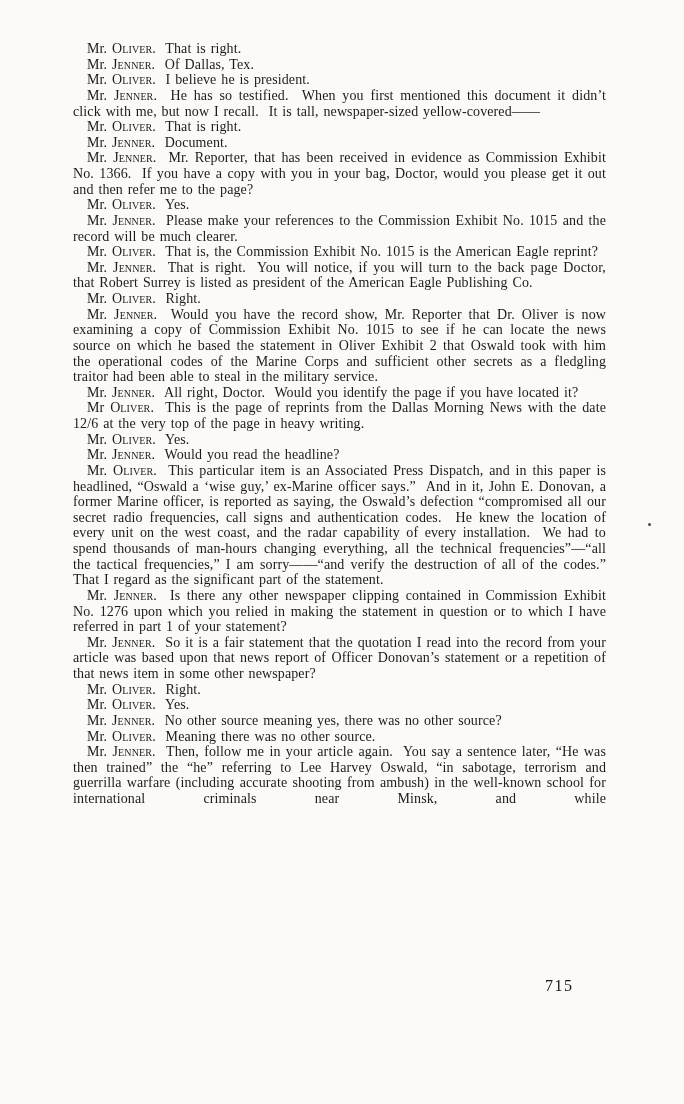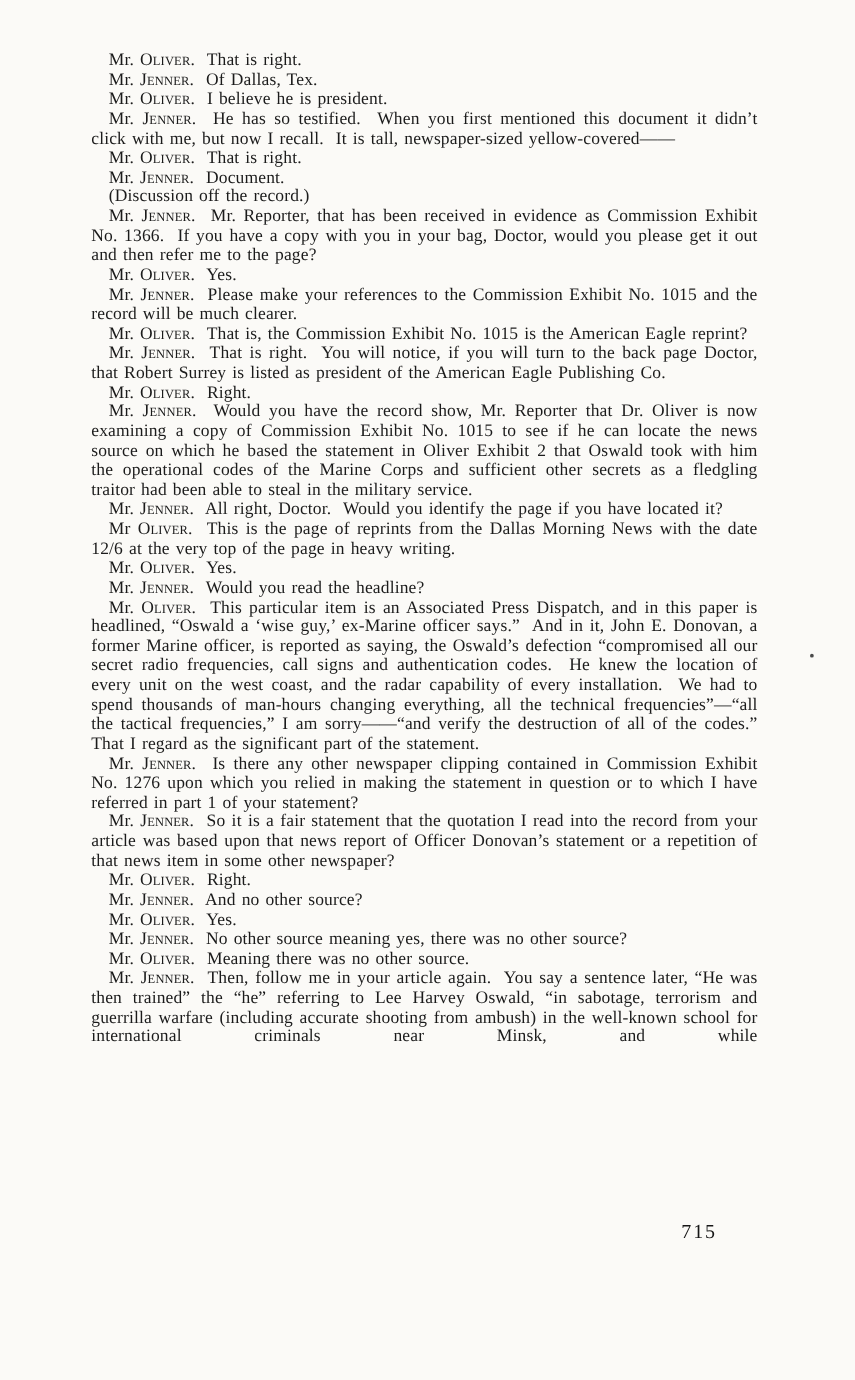--- a/index.html
+++ b/index.html
@@ -52,37 +52,35 @@
 <body>
 
 <div class="page">
   <div class="body-text">
       <p><span>Mr. </span><span class="sc">Oliver</span><span>.  That is right.</span></p>
       <p><span>Mr. </span><span class="sc">Jenner</span><span>.  Of Dallas, Tex.</span></p>
       <p><span>Mr. </span><span class="sc">Oliver</span><span>.  I believe he is president.</span></p>
       <p><span>Mr. </span><span class="sc">Jenner</span><span>.  He has so testified.  When you first mentioned this document it didn’t click with me, but now I recall.  It is tall, newspaper-sized yellow-covered——</span></p>
       <p><span>Mr. </span><span class="sc">Oliver</span><span>.  That is right.</span></p>
       <p><span>Mr. </span><span class="sc">Jenner</span><span>.  Document.</span></p>
-      <p><span>(Discussion off the record.)</span></p>
       <p><span>Mr. </span><span class="sc">Jenner</span><span>.  Mr. Reporter, that has been received in evidence as Commission Exhibit No. 1366.  If you have a copy with you in your bag, Doctor, would you please get it out and then refer me to the page?</span></p>
       <p><span>Mr. </span><span class="sc">Oliver</span><span>.  Yes.</span></p>
       <p><span>Mr. </span><span class="sc">Jenner</span><span>.  Please make your references to the Commission Exhibit No. 1015 and the record will be much clearer.</span></p>
       <p><span>Mr. </span><span class="sc">Oliver</span><span>.  That is, the Commission Exhibit No. 1015 is the American Eagle reprint?</span></p>
       <p><span>Mr. </span><span class="sc">Jenner</span><span>.  That is right.  You will notice, if you will turn to the back page Doctor, that Robert Surrey is listed as president of the American Eagle Publishing Co.</span></p>
       <p><span>Mr. </span><span class="sc">Oliver</span><span>.  Right.</span></p>
       <p><span>Mr. </span><span class="sc">Jenner</span><span>.  Would you have the record show, Mr. Reporter that Dr. Oliver is now examining a copy of Commission Exhibit No. 1015 to see if he can locate the news source on which he based the statement in Oliver Exhibit 2 that Oswald took with him the operational codes of the Marine Corps and sufficient other secrets as a fledgling traitor had been able to steal in the military service.</span></p>
       <p><span>Mr. </span><span class="sc">Jenner</span><span>.  All right, Doctor.  Would you identify the page if you have located it?</span></p>
       <p><span>Mr </span><span class="sc">Oliver</span><span>.  This is the page of reprints from the Dallas Morning News with the date 12/6 at the very top of the page in heavy writing.</span></p>
       <p><span>Mr. </span><span class="sc">Oliver</span><span>.  Yes.</span></p>
       <p><span>Mr. </span><span class="sc">Jenner</span><span>.  Would you read the headline?</span></p>
       <p><span>Mr. </span><span class="sc">Oliver</span><span>.  This particular item is an Associated Press Dispatch, and in this paper is headlined, “Oswald a ‘wise guy,’ ex-Marine officer says.”  And in it, John E. Donovan, a former Marine officer, is reported as saying, the Oswald’s defection “compromised all our secret radio frequencies, call signs and authentication codes.  He knew the location of every unit on the west coast, and the radar capability of every installation.  We had to spend thousands of man-hours changing everything, all the technical frequencies”—“all the tactical frequencies,” I am sorry——“and verify the destruction of all of the codes.”  That I regard as the significant part of the statement.</span></p>
       <p><span>Mr. </span><span class="sc">Jenner</span><span>.  Is there any other newspaper clipping contained in Commission Exhibit No. 1276 upon which you relied in making the statement in question or to which I have referred in part 1 of your statement?</span></p>
       <p><span>Mr. </span><span class="sc">Jenner</span><span>.  So it is a fair statement that the quotation I read into the record from your article was based upon that news report of Officer Donovan’s statement or a repetition of that news item in some other newspaper?</span></p>
       <p><span>Mr. </span><span class="sc">Oliver</span><span>.  Right.</span></p>
-      <p><span>Mr. </span><span class="sc">Jenner</span><span>.  And no other source?</span></p>
       <p><span>Mr. </span><span class="sc">Oliver</span><span>.  Yes.</span></p>
       <p><span>Mr. </span><span class="sc">Jenner</span><span>.  No other source meaning yes, there was no other source?</span></p>
       <p><span>Mr. </span><span class="sc">Oliver</span><span>.  Meaning there was no other source.</span></p>
       <p class="continued"><span>Mr. </span><span class="sc">Jenner</span><span>.  Then, follow me in your article again.  You say a sentence later, “He was then trained” the “he” referring to Lee Harvey Oswald, “in sabotage, terrorism and guerrilla warfare (including accurate shooting from ambush) in the well-known school for international criminals near Minsk, and while</span></p>
     </div>
   <div class="speck"></div>
   <div class="page-number">715</div>
 </div>
 
 </body></html>

